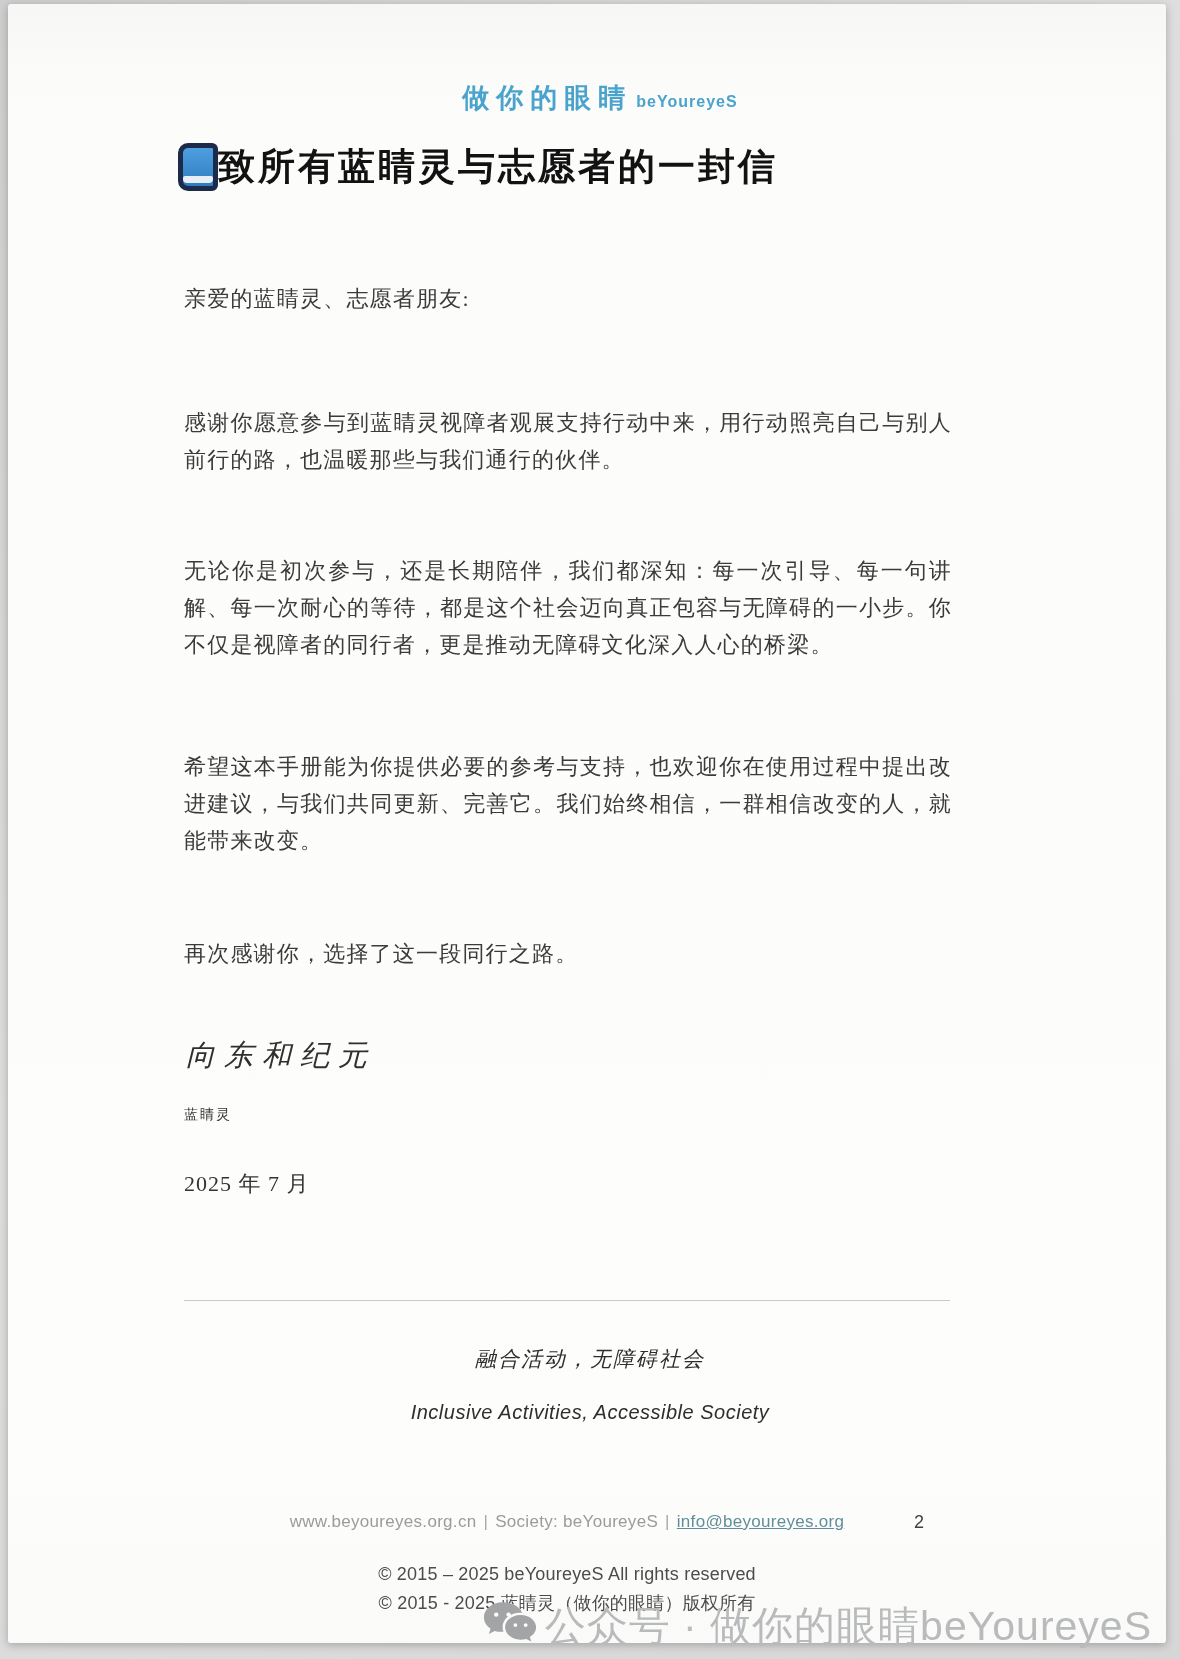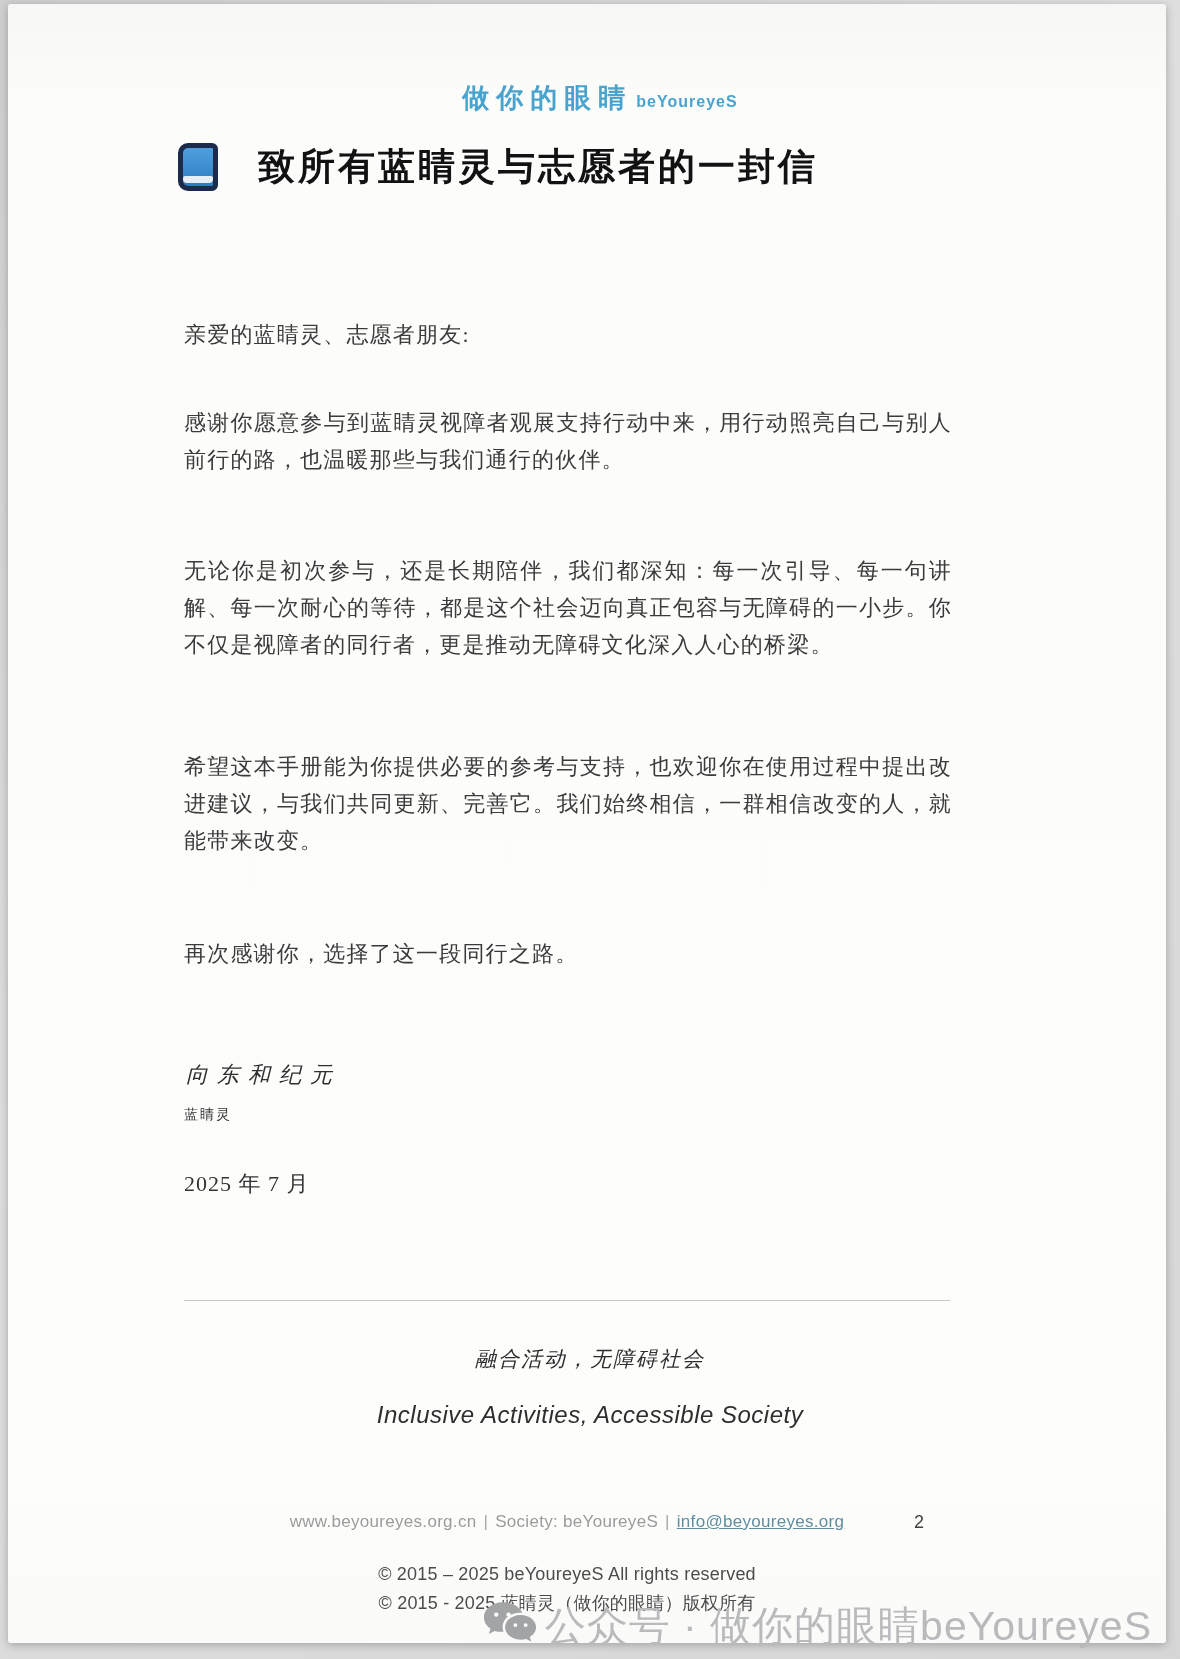--- a/index.html
+++ b/index.html
@@ -33,46 +33,45 @@
     box-sizing:border-box;
   }
   .book-icon .pages{
     position:absolute;left:0;right:0;bottom:3px;height:7px;
     background:#e8eef7;border-radius:2px 2px 4px 4px;
   }
   .title-text{
     margin-left:34px;font-size:37px;font-weight:bold;color:#121212;
     letter-spacing:3px;white-space:nowrap;
     font-family:"Liberation Sans","DejaVu Sans",sans-serif;
-    padding-left:40px;
   }
   .para{
     position:absolute;left:176px;width:768px;margin:0;
     font-size:22px;line-height:37px;color:#3b3b3b;letter-spacing:1.2px;
     text-align:justify;
   }
-  .salutation{top:276px;margin-top:36px;}
+  .salutation{top:276px;}
   .p1{top:400px;}
   .p2{top:548px;}
   .p3{top:744px;}
   .p4{top:931px;}
   .signature{
-    position:absolute;left:178px;top:1056px;margin:0;
-    font-size:22px;color:#2f2f2f;font-style:italic;letter-spacing:9px;
+    position:absolute;left:178px;top:1032px;margin:0;
+    font-size:29px;color:#2f2f2f;font-style:italic;letter-spacing:9px;
     font-family:"DejaVu Serif","Liberation Serif",serif;
   }
   .sig-org{position:absolute;left:176px;top:1102px;font-size:14px;color:#333;letter-spacing:2px;}
   .sig-date{position:absolute;left:176px;top:1165px;font-size:22px;color:#333;letter-spacing:1px;}
   .divider{
     position:absolute;left:176px;top:1296px;width:766px;height:1px;
     background:#c9c9c9;
   }
   .tagline{position:absolute;left:192px;width:766px;text-align:center;font-style:italic;color:#2e2e2e;margin:7px;}
   .tagline.cn{top:1334px;font-size:21px;letter-spacing:2px;}
-  .tagline.en{top:1390px;font-size:24px;font-family:"Liberation Sans","DejaVu Sans",sans-serif;letter-spacing:.5px;}
+  .tagline.en{top:1390px;font-size:20px;font-family:"Liberation Sans","DejaVu Sans",sans-serif;letter-spacing:.5px;}
   .footer-row{
     position:absolute;left:176px;top:1508px;width:766px;text-align:center;
     font-family:"Liberation Sans","DejaVu Sans",sans-serif;
     font-size:17px;color:#9b9b9b;letter-spacing:.3px;
   }
   .footer-row .sep{margin:0 7px;color:#a8a8a8;}
   .footer-row a{color:#608e9c;text-decoration:underline;}
   .page-num{
     position:absolute;right:242px;top:1508px;font-size:18px;color:#3f3f3f;
     font-family:"Liberation Sans","DejaVu Sans",sans-serif;

